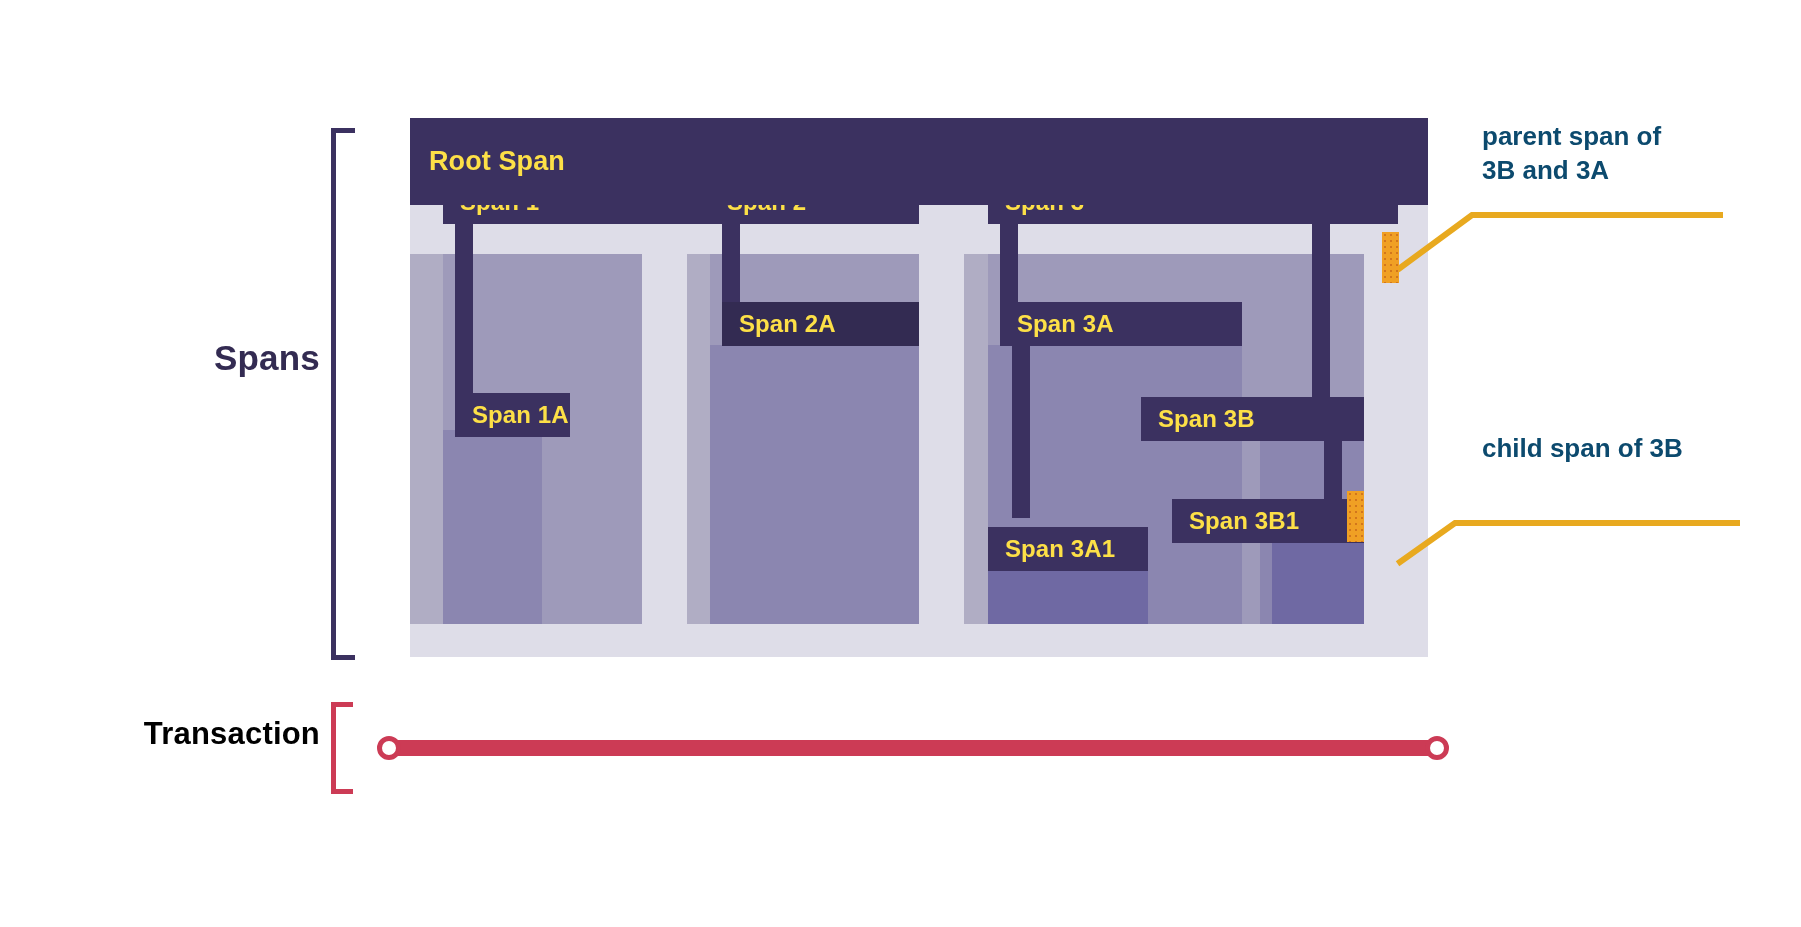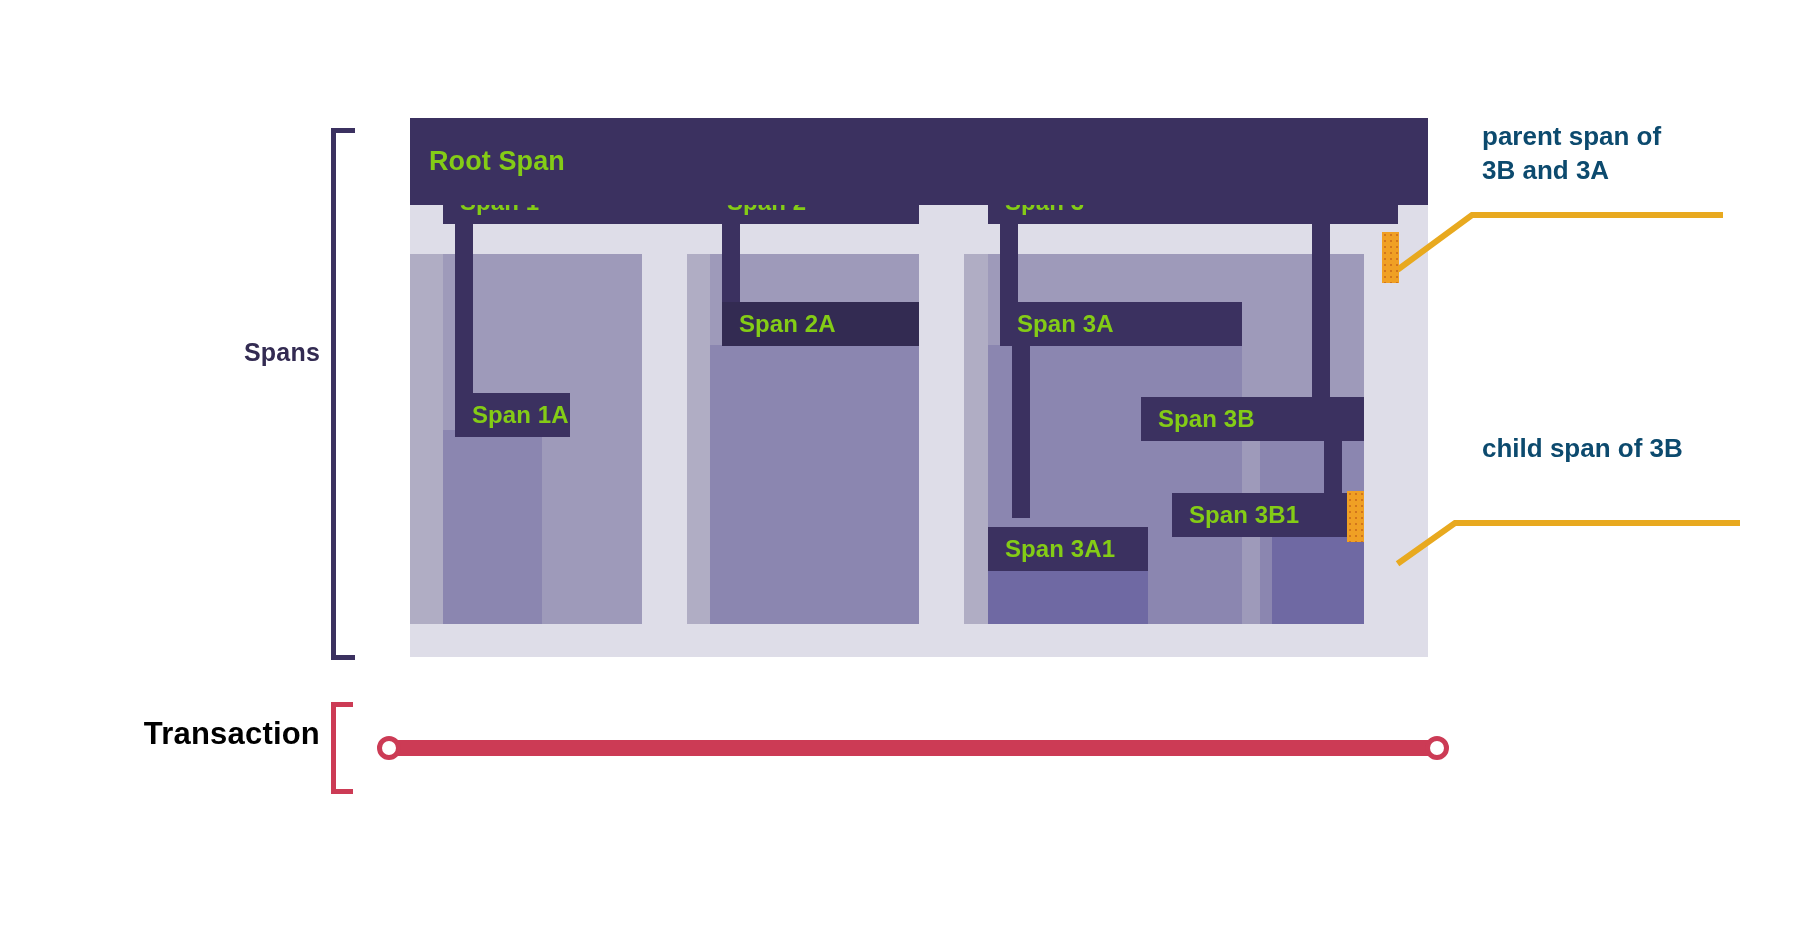--- a/index.html
+++ b/index.html
@@ -18,21 +18,21 @@
 
   
   .abs { position: absolute; }
 
   
   #spans-label {
     left: 180px;
     top: 338px;
     width: 140px;
     text-align: right;
-    font-size: 25px;
+    font-size: 35px;
     font-weight: 700;
     color: #332b52;
     letter-spacing: .2px;
   }
   #transaction-label {
     left: 60px;
     top: 716px;
     width: 260px;
     text-align: right;
     font-size: 31px;
@@ -74,21 +74,21 @@
 
   
   .lvl-2 { background: #b0adc4; }
   .lvl-3 { background: #9e9aba; }
   .lvl-4 { background: #8b86b0; }
   .lvl-5 { background: #6f69a3; }
 
   
   .span-bar {
     background: #3b3160;
-    color: #84cc16;
+    color: #fde047;
     font-size: 24px;
     font-weight: 700;
     display: flex;
     align-items: center;
     padding-left: 17px;
     box-sizing: border-box;
     letter-spacing: .1px;
     white-space: nowrap;
   }
   .span-bar.darker { background: #332b52; }
@@ -205,21 +205,21 @@
   </div>
 
   <div class="abs span-bar" style="left:578px; top:286px; width:160px; height:44px;margin-top:36px;">
     <span>Span 3A1</span>
   </div>
 
   <div class="abs span-bar" style="left:731px; top:192px; width:223px; height:44px;">
     <span>Span 3B</span>
   </div>
 
-  <div class="abs span-bar" style="left:762px; top:288px; width:192px; height:44px;">
+  <div class="abs span-bar" style="left:762px; top:294px; width:192px; height:44px;">
     <span>Span 3B1</span>
   </div>
 
   <div class="abs span-bar" style="left:0px; top:-87px; width:1018px; height:87px; padding-left:19px; font-size:27px;">
     <span>Root Span</span>
   </div>
 
   <div class="abs marker" style="left:972px; top:27px; width:17px; height:51px;"></div>
   <div class="abs marker" style="left:937px; top:286px; width:17px; height:51px;"></div>
 

